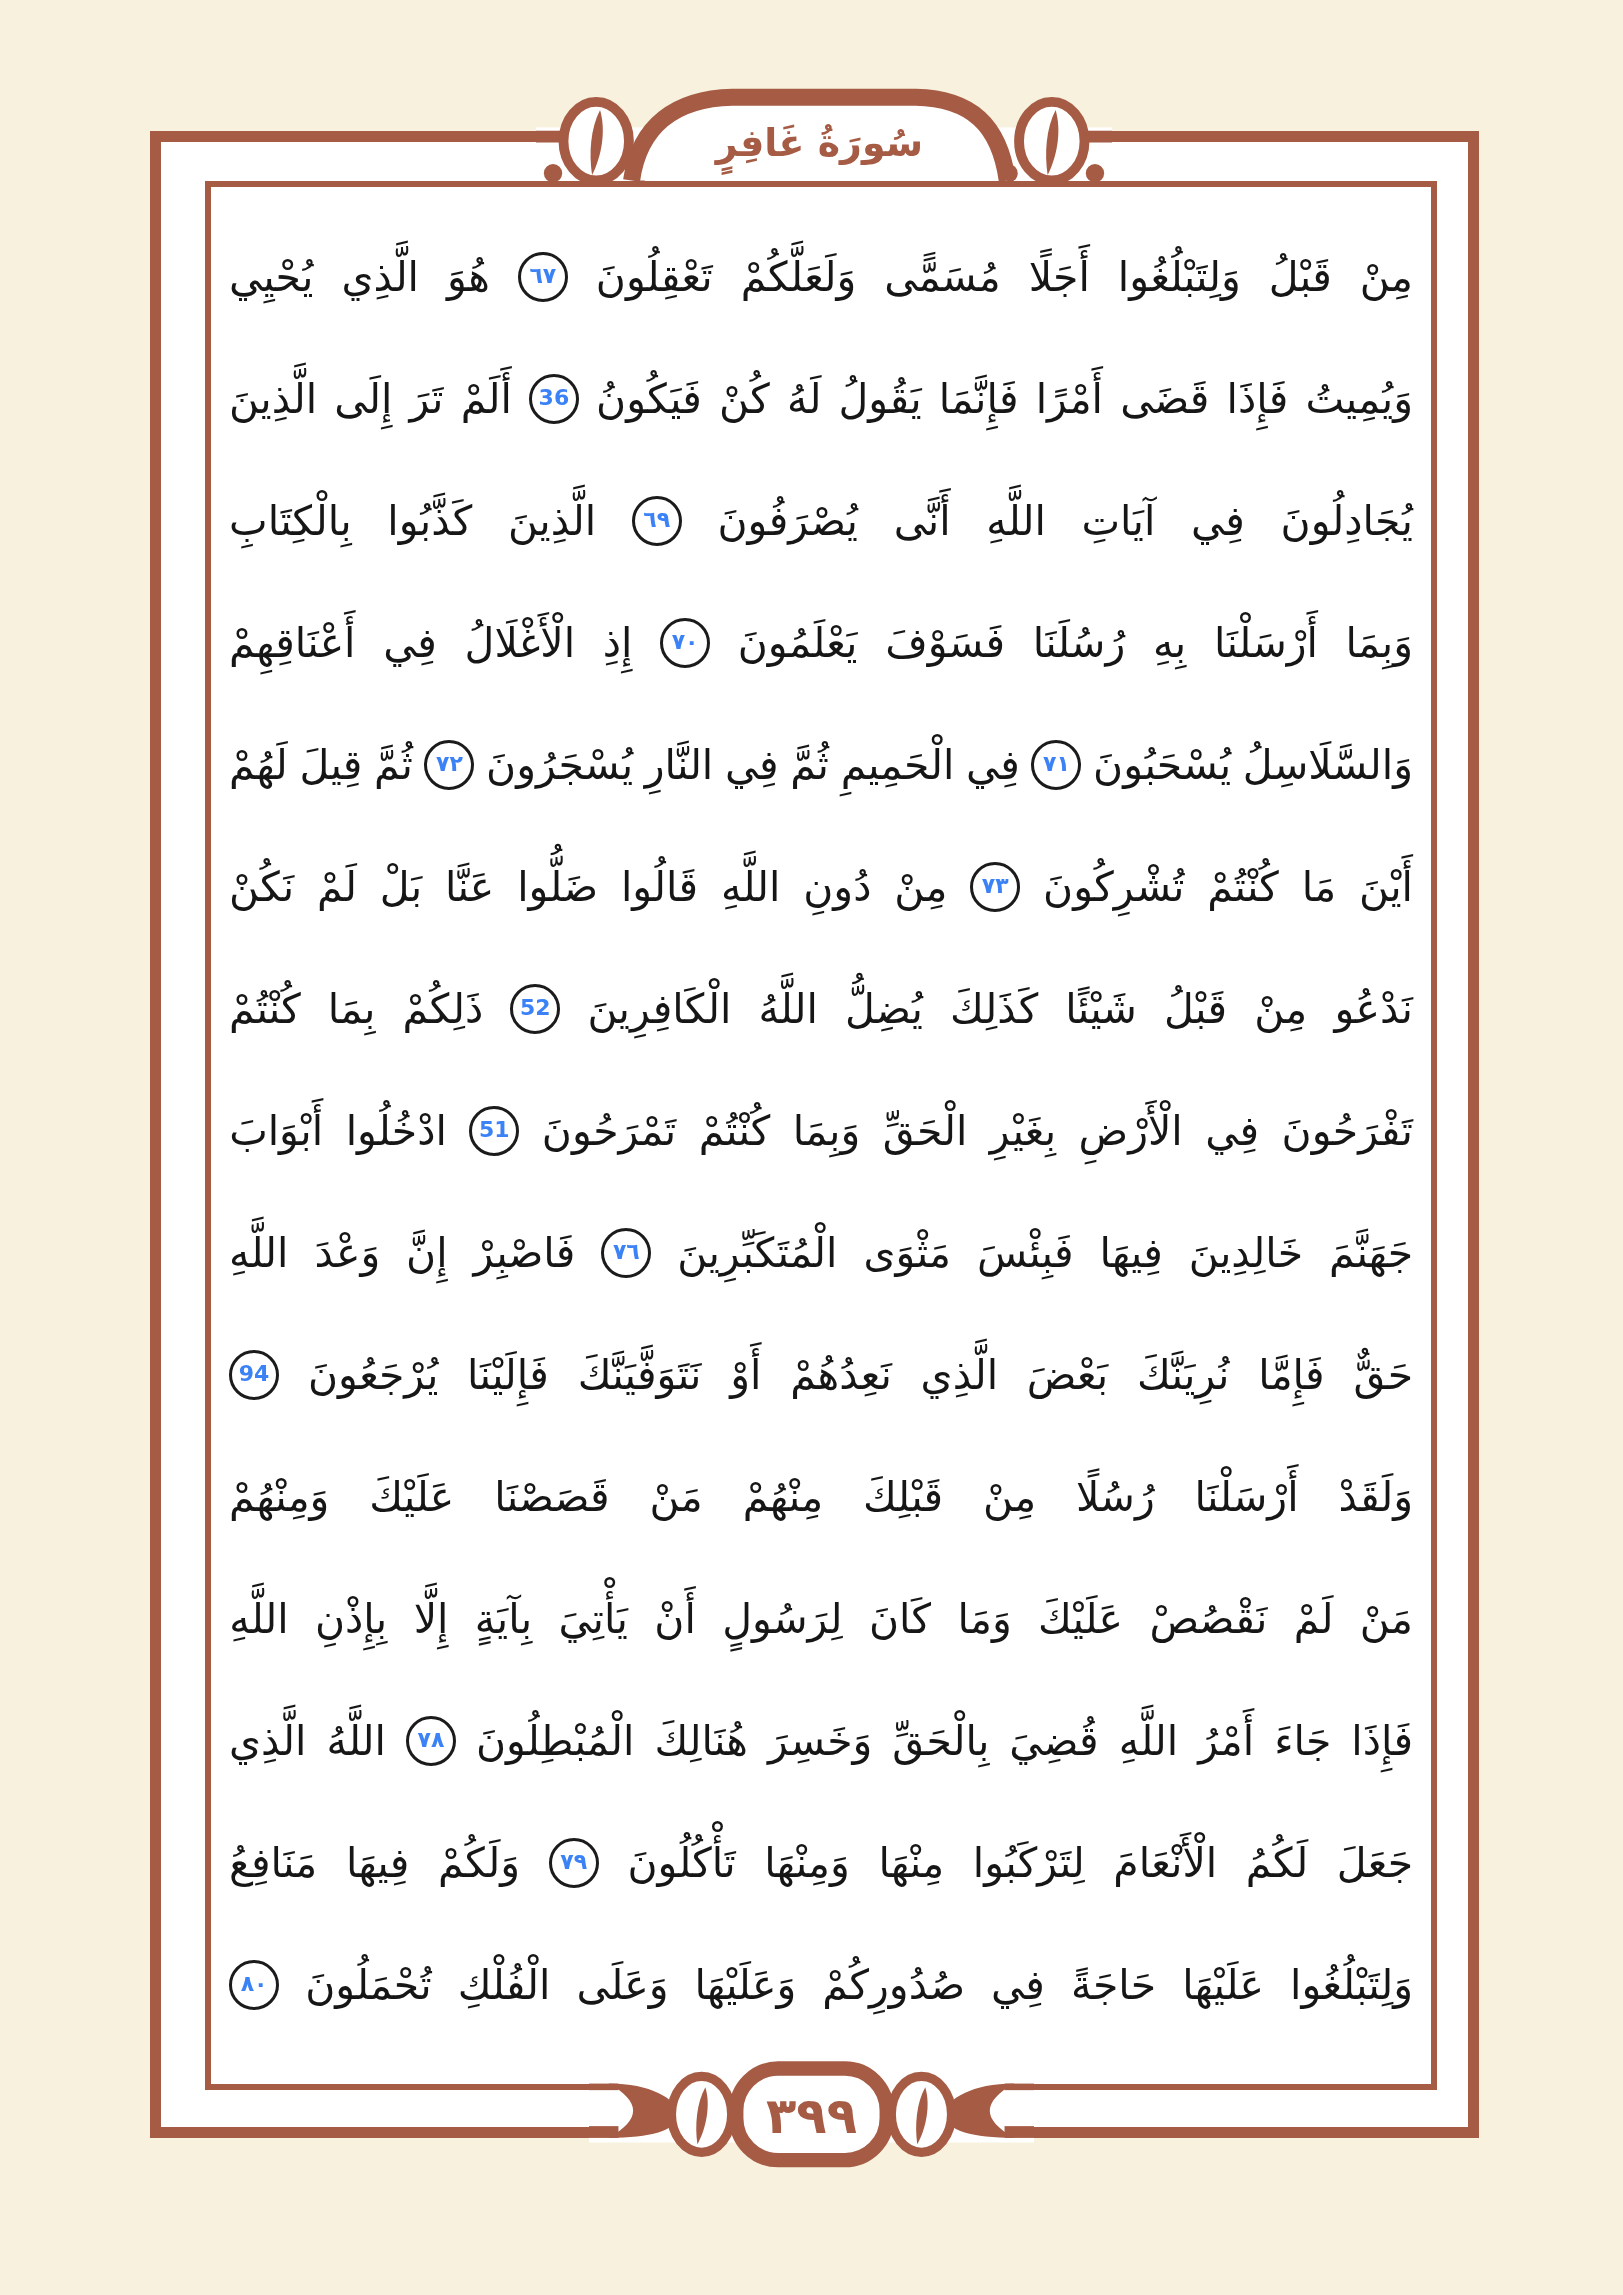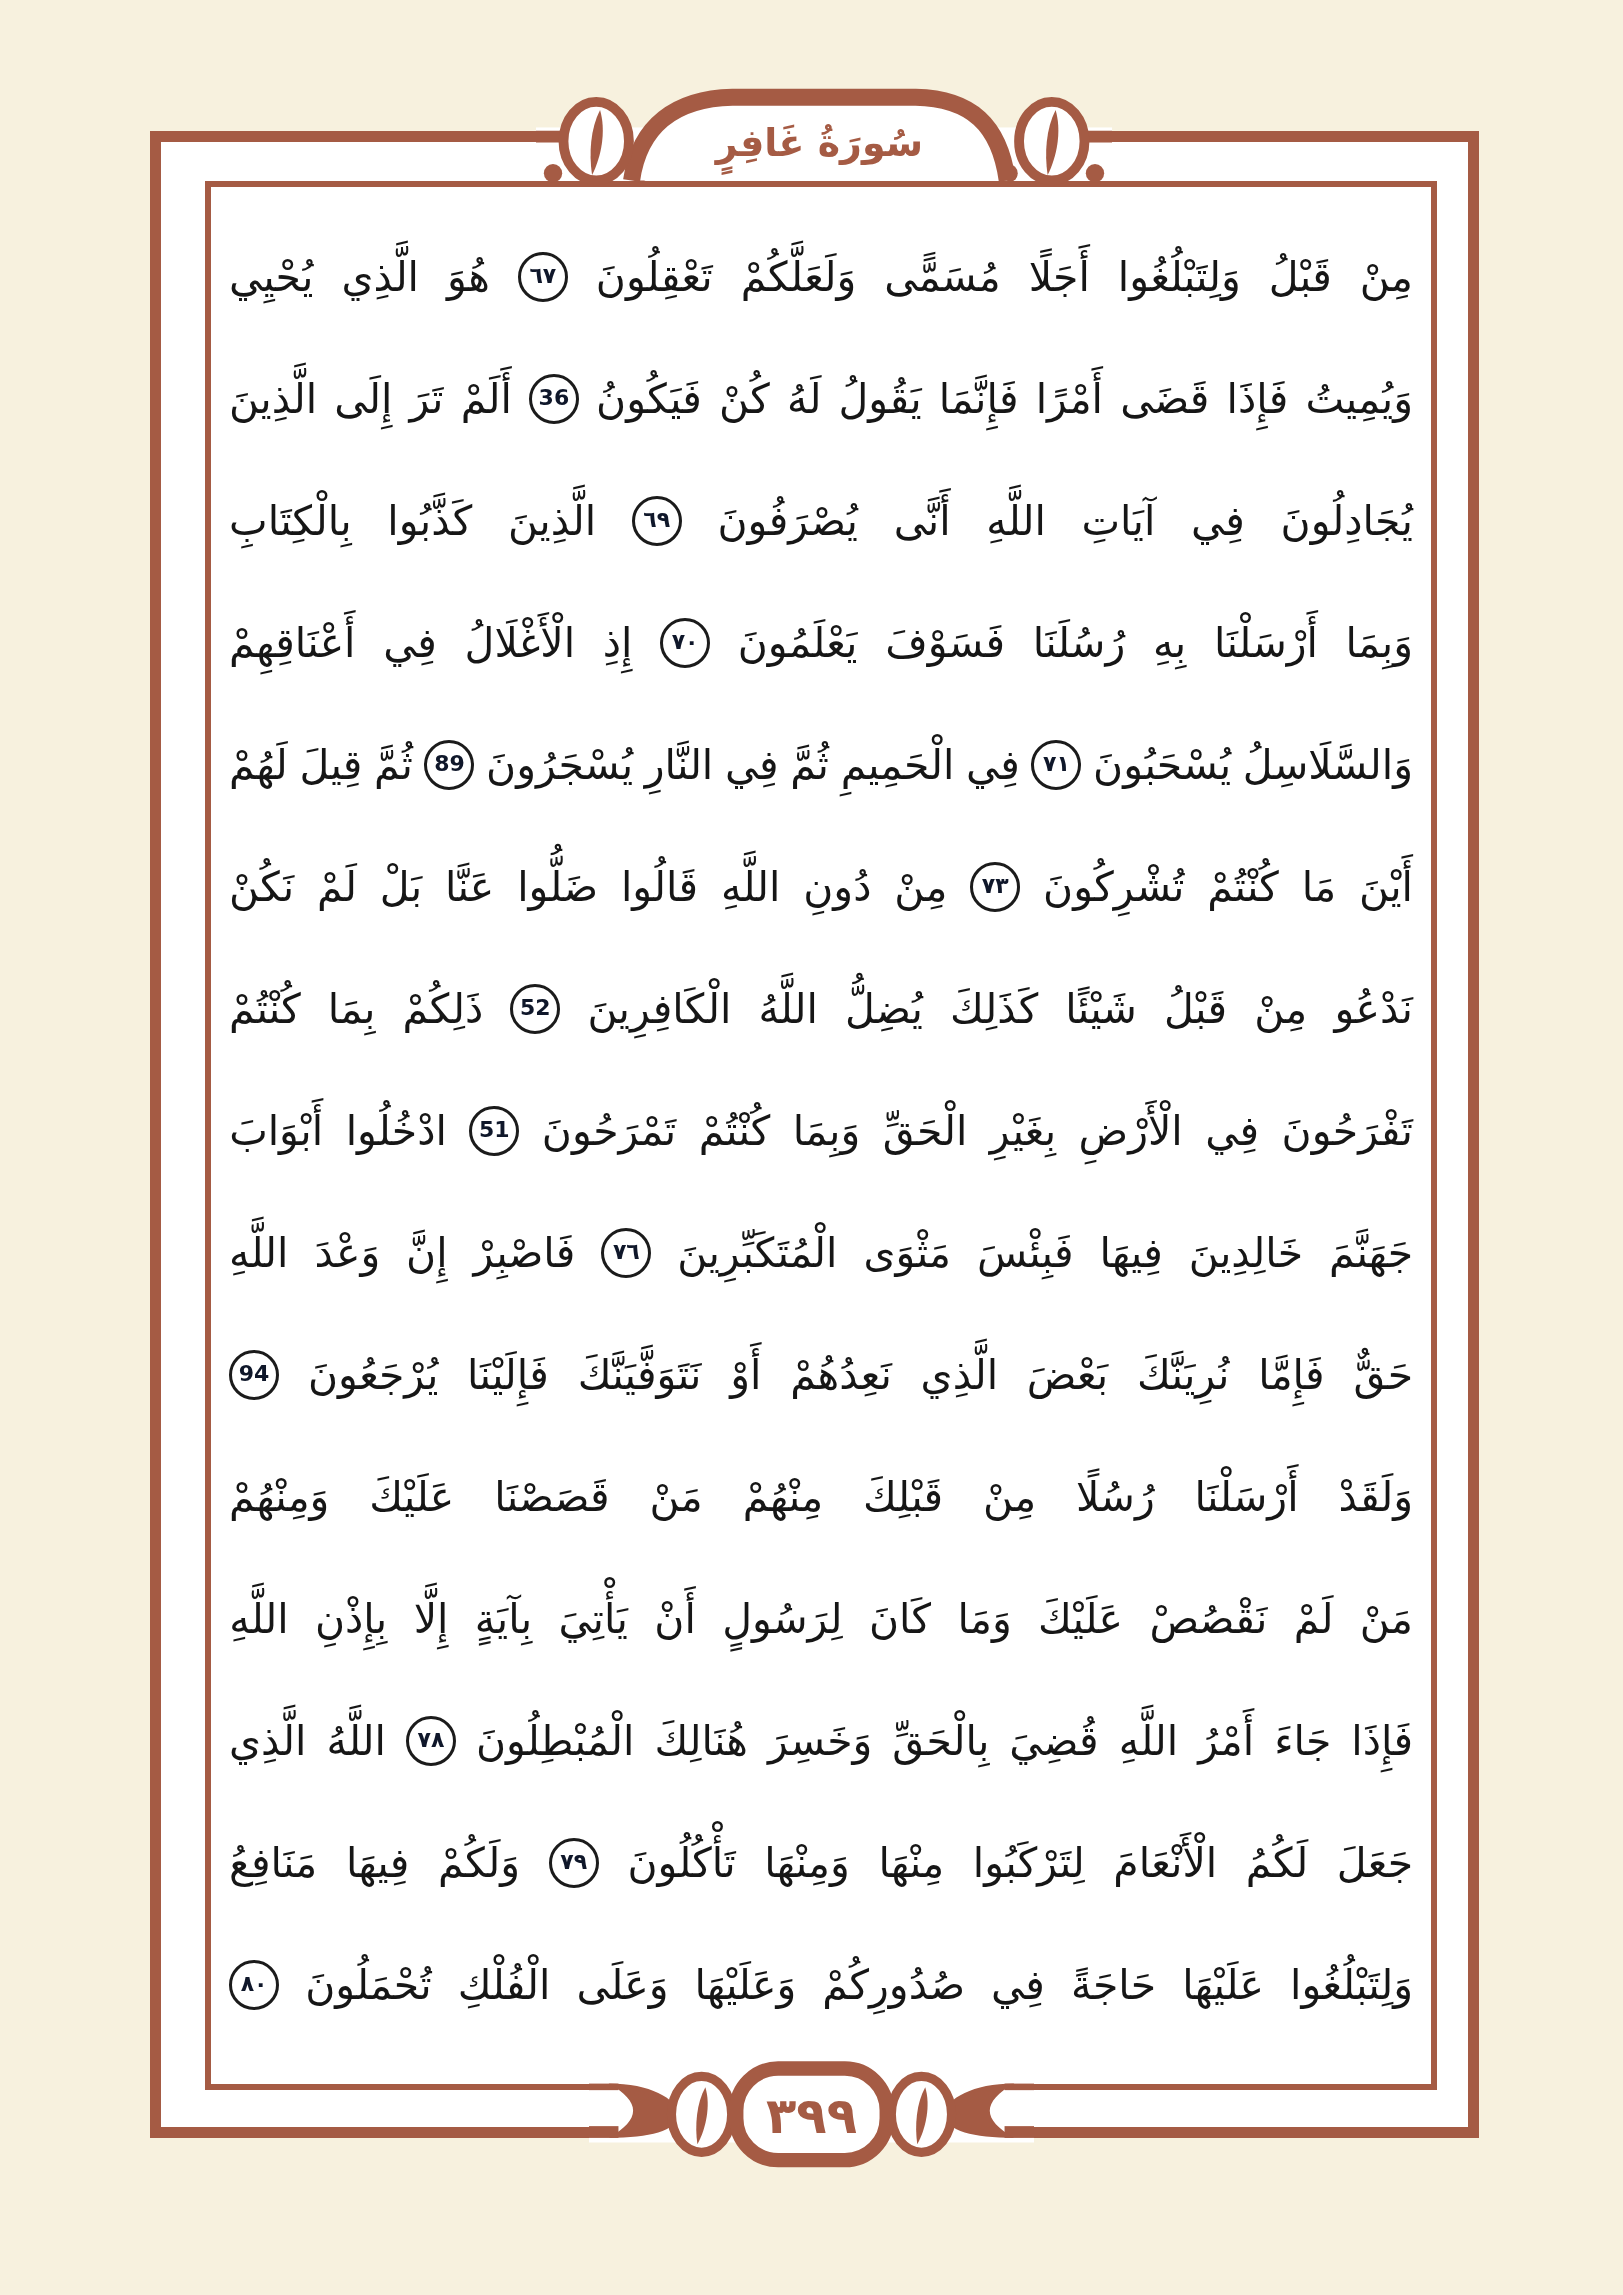--- a/index.html
+++ b/index.html
@@ -45,21 +45,21 @@
   }
   .qword{flex:0 0 auto;}
   .ayah{
     flex:0 0 auto;
     width:50px;height:50px;
     border:3.9px solid #1b1b1b;border-radius:50%;
     display:flex;align-items:center;justify-content:center;
     background:#fff;
   }
   .ayah .num{
-    font-size:22px;font-weight:bold;color:#0f172a;line-height:1;
+    font-size:22px;font-weight:bold;color:#3b82f6;line-height:1;
     transform:translateY(-1.3px);
   }
 </style>
 </head>
 <body>
 
 <div class="stage">
 
   <div class="outer-frame"></div>
   <div class="inner-frame"></div>
@@ -161,21 +161,21 @@
         <span class="ayah">
           <span class="num">٧١</span>
         </span>
         <span class="qword">فِي</span>
         <span class="qword">الْحَمِيمِ</span>
         <span class="qword">ثُمَّ</span>
         <span class="qword">فِي</span>
         <span class="qword">النَّارِ</span>
         <span class="qword">يُسْجَرُونَ</span>
         <span class="ayah">
-          <span class="num">89</span>
+          <span class="num">٧٢</span>
         </span>
         <span class="qword">ثُمَّ</span>
         <span class="qword">قِيلَ</span>
         <span class="qword">لَهُمْ</span>
       </div>
       <div class="qline">
         <span class="qword">أَيْنَ</span>
         <span class="qword">مَا</span>
         <span class="qword">كُنْتُمْ</span>
         <span class="qword">تُشْرِكُونَ</span>

